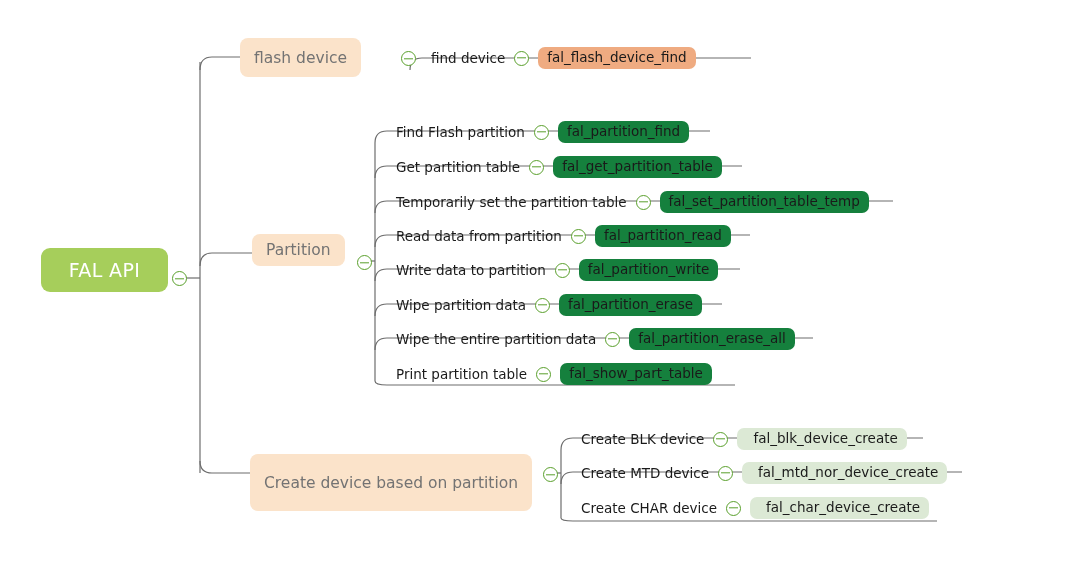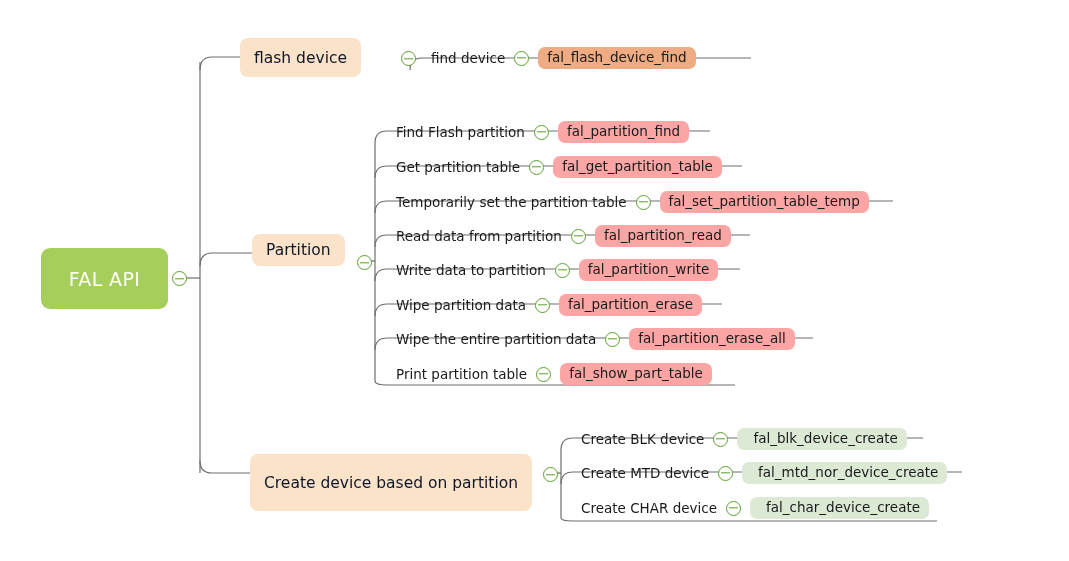--- a/index.html
+++ b/index.html
@@ -9,31 +9,31 @@
   svg.links{position:absolute;left:0;top:0;width:1069px;height:561px;pointer-events:none;}
 
   .node{position:absolute;box-sizing:border-box;display:flex;align-items:center;}
 
   
   .root-box{border-radius:9px;background:#a6ce5b;color:#ffffff;
             display:flex;align-items:center;justify-content:center;
             font-size:19px;letter-spacing:.4px;}
 
   
-  .cat-box{border-radius:8px;background:#fbe3ca;color:#0f172a;
+  .cat-box{border-radius:8px;background:#fbe3ca;color:#737373;
            display:flex;align-items:center;justify-content:center;
            font-size:15.5px;padding:16px 14px;white-space:nowrap;}
 
   
   .leaf{position:absolute;display:flex;align-items:center;white-space:nowrap;height:24px;}
   .leaf .leaf-label{font-size:13.5px;color:#1a1a1a;}
   .leaf .tag{border-radius:7px;font-size:13.5px;color:#1a1a1a;padding:3px 9px 4px 9px;
              white-space:nowrap;line-height:1.15;}
   .tag.orange{background:#efab81;}
-  .tag.pink{background:#fca5a5;}
+  .tag.pink{background:#15803d;}
   .tag.green{background:#dce9d5;padding-left:16px;}
 
   
   .toggle{width:13px;height:13px;border:1.4px solid #5aa02c;border-radius:50%;
           background:#ffffff;position:relative;flex:none;}
   .toggle::before{content:"";position:absolute;left:2px;right:2px;top:50%;
                   height:1.4px;background:#5aa02c;transform:translateY(-50%);}
   .toggle.std{margin:0 9px;}
   .toggle.abs{position:absolute;}
 </style>
@@ -83,21 +83,21 @@
       <path d="M561,450 Q561,438 573,438 H748"></path>
       <path d="M561,484 Q561,472 573,472 H748"></path>
       <path d="M561,518 Q561,521 573,521 H748"></path>
       <path d="M748,438 H923"></path>
       <path d="M748,472 H962"></path>
       <path d="M748,521 H937"></path>
       <path d="M549,473 H561"></path>
     </g>
   </svg>
 
-  <div class="node root-box" style="left:41px;top:248px;width:127px;height:61px;">
+  <div class="node root-box" style="left:41px;top:248px;width:127px;height:44px;">
     <span>FAL API</span>
   </div>
   <span class="toggle abs" style="left:172px;top:271px;"></span>
 
   <div class="node cat-box" style="left:240px;top:38px;height:39px;">
     <span>flash device</span>
   </div>
   <span class="toggle abs" style="left:401px;top:51px;"></span>
 
   <div class="leaf" style="left:431px;top:46px;">

